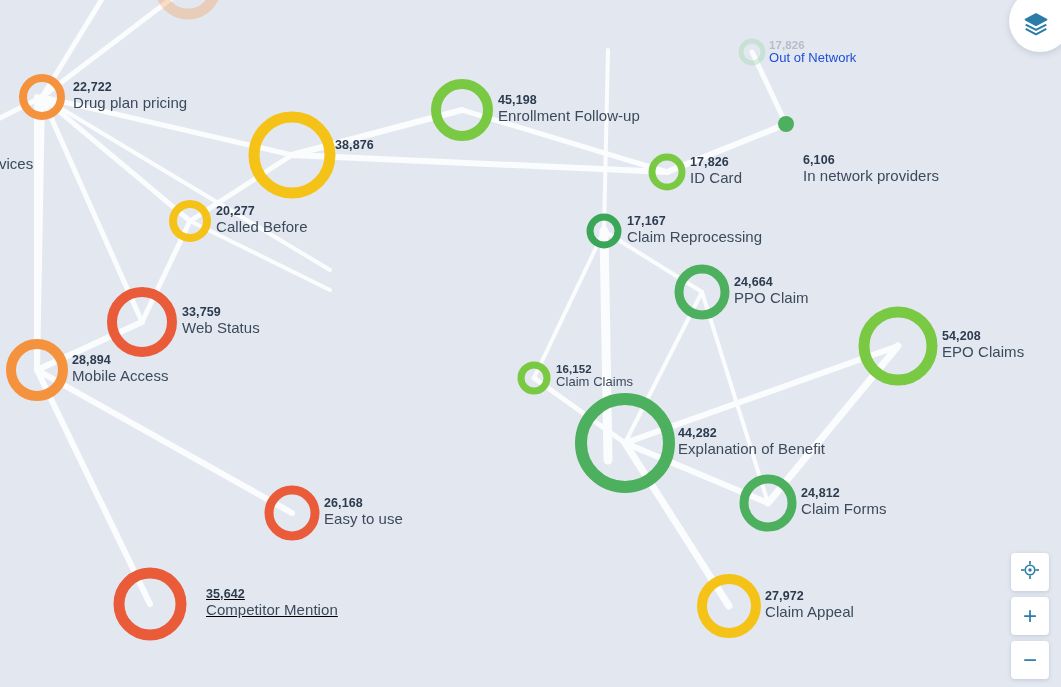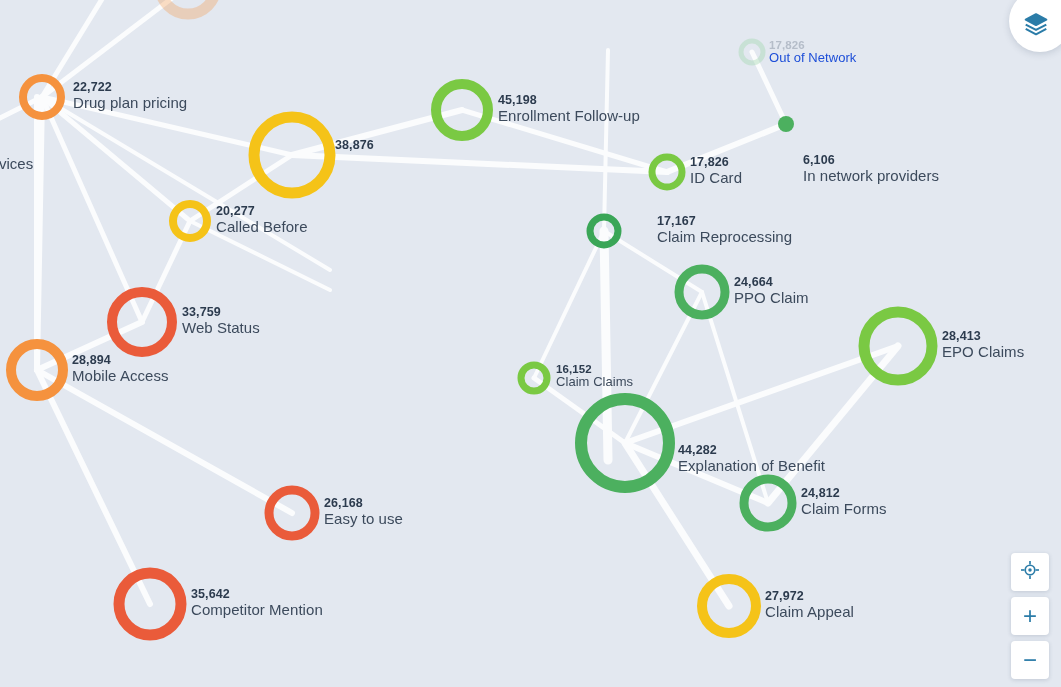--- a/index.html
+++ b/index.html
@@ -207,37 +207,37 @@
         <span class="name">Out of Network</span>
       </div>
       <div class="node-label" style="left: 803px; top: 110px; margin-top: 44px;">
         <span class="value">6,106</span>
         <span class="name">In network providers</span>
       </div>
       <div class="node-label" style="left: 690px; top: 156px;">
         <span class="value">17,826</span>
         <span class="name">ID Card</span>
       </div>
-      <div class="node-label" style="left: 627px; top: 215px; margin-left: 30px;">
+      <div class="node-label" style="left: 627px; top: 215px;">
         <span class="value">17,167</span>
         <span class="name">Claim Reprocessing</span>
       </div>
       <div class="node-label" style="left: 734px; top: 276px;">
         <span class="value">24,664</span>
         <span class="name">PPO Claim</span>
       </div>
       <div class="node-label" style="left: 942px; top: 330px;">
-        <span class="value">28,413</span>
+        <span class="value">54,208</span>
         <span class="name">EPO Claims</span>
       </div>
       <div class="node-label small" style="left: 556px; top: 363px;">
         <span class="value">16,152</span>
         <span class="name">Claim Claims</span>
       </div>
-      <div class="node-label" style="left: 678px; top: 444px;">
+      <div class="node-label" style="left: 678px; top: 427px;">
         <span class="value">44,282</span>
         <span class="name">Explanation of Benefit</span>
       </div>
       <div class="node-label" style="left: 801px; top: 487px;">
         <span class="value">24,812</span>
         <span class="name">Claim Forms</span>
       </div>
       <div class="node-label" style="left: 765px; top: 590px;">
         <span class="value">27,972</span>
         <span class="name">Claim Appeal</span>
@@ -247,21 +247,21 @@
         <span class="name">Web Status</span>
       </div>
       <div class="node-label" style="left: 72px; top: 354px;">
         <span class="value">28,894</span>
         <span class="name">Mobile Access</span>
       </div>
       <div class="node-label" style="left: 324px; top: 497px;">
         <span class="value">26,168</span>
         <span class="name">Easy to use</span>
       </div>
-      <div class="node-label" style="left: 191px; top: 588px;">
+      <div class="node-label" style="left: 206px; top: 588px; text-decoration: underline;">
         <span class="value">35,642</span>
         <span class="name">Competitor Mention</span>
       </div>
     </div>
 
 
   <div id="clipped-left-label">rvices</div>
 
   <div id="layers-button">
     <span>

